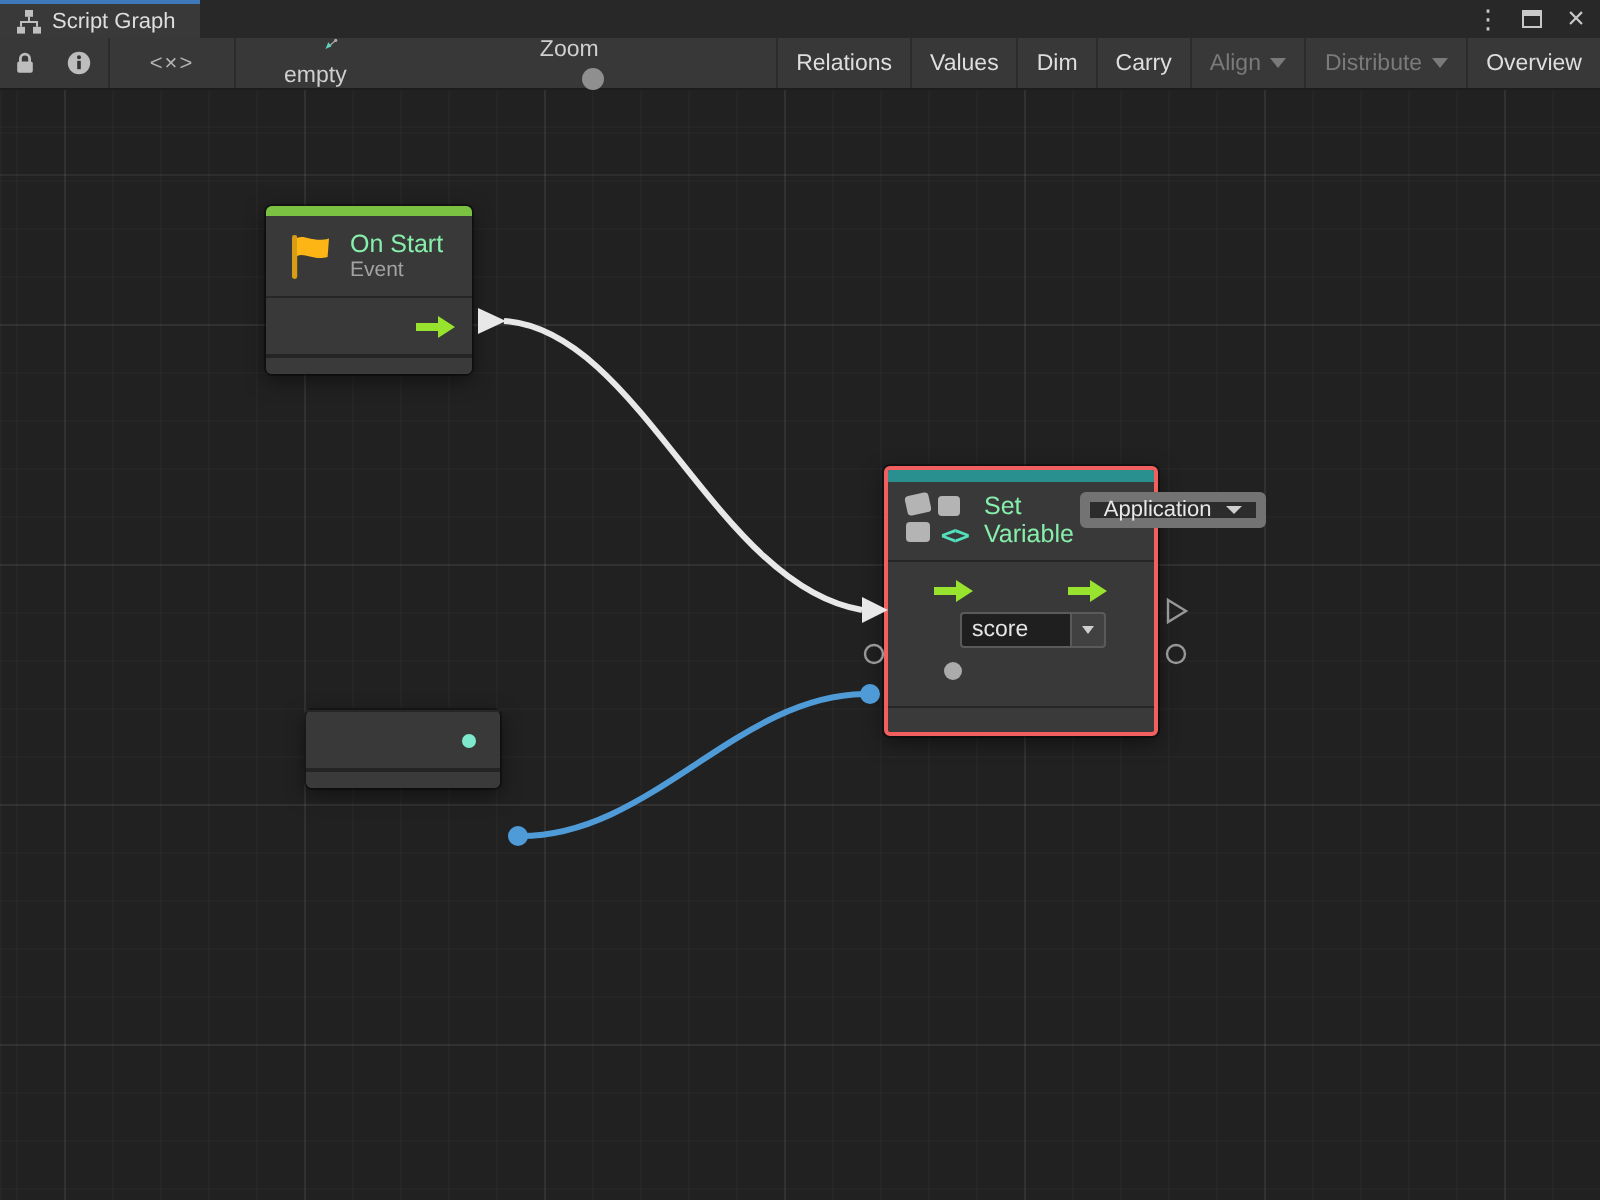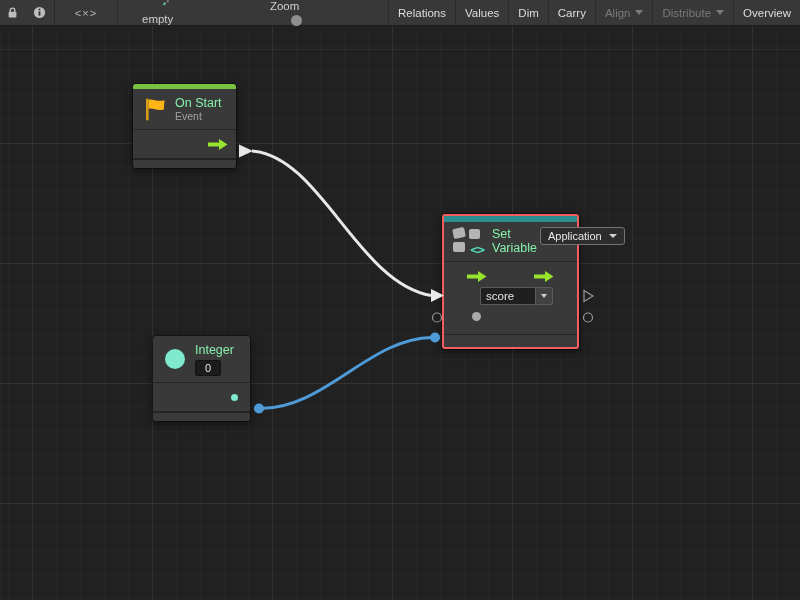--- a/index.html
+++ b/index.html
@@ -79,41 +79,59 @@
   .node-setvar .hdr { display:flex; padding:5px 8px 6px 8px; gap:8px; }
   .varicon { position:relative; width:32px; height:28px; flex:none; }
   .varicon .sq { position:absolute; background:#b4b4b4; border-radius:2px; }
   .varicon .sq1 { width:12px; height:10px; left:1px; top:1px; transform:rotate(-12deg); }
   .varicon .sq2 { width:11px; height:10px; left:17px; top:2px; }
   .varicon .sq3 { width:12px; height:10px; left:1px; top:15px; }
   .varicon .angles { position:absolute; right:0; bottom:-2px; color:#53e0bd; font-weight:bold;
                      font-size:13px; letter-spacing:-1px; font-family:"DejaVu Sans Mono",monospace; }
   .hdr-col { display:flex; flex-direction:row; gap:3px; }
   .scope-dd { display:flex; align-items:center; gap:7px; height:18px; padding:0 7px; background:#2c2c2c;
-              border:1px solid #737373; border-radius:3px; font-size:11px; color:#e8e8e8; width:max-content; }
+              border:5px solid #737373; border-radius:3px; font-size:11px; color:#e8e8e8; width:max-content; }
   .scope-dd .caret { border-top-width:4px; }
   .svrow { display:flex; align-items:center; height:20px; padding:0 23px; }
   .svports { padding:4px 0 8px 0; }
   .scorefield { display:flex; align-items:center; margin-left:8px; }
   .scorefield .txt { width:55px; height:18px; background:#1f1f1f; border:1px solid #5a5a5a;
                      border-right:none; border-radius:2px 0 0 2px; color:#e6e6e6; font-size:11.5px;
                      display:flex; align-items:center; padding-left:5px; }
   .scorefield .ddbtn { width:18px; height:18px; background:#414141; border:1px solid #5a5a5a;
                        border-radius:0 2px 2px 0; display:flex; align-items:center; justify-content:center; }
   .scorefield .caret { border-top-width:4px; border-left-width:3.5px; border-right-width:3.5px; }
   .node-setvar .nfooter { height:12px; }
 
   .arrow-svg { display:block; }
   .wires { position:absolute; inset:0; width:100%; height:100%; z-index:5; pointer-events:none; }
 </style>
 </head>
 <body>
 
 <div class="window">
 
+  <div class="tabbar">
+    <div class="tab">
+      <svg class="arrow-svg" width="13" height="12" viewBox="0 0 13 12">
+        <rect x="4.5" y="0" width="4" height="3.4" fill="#bfbfbf"></rect>
+        <rect x="0.5" y="8.4" width="4" height="3.4" fill="#bfbfbf"></rect>
+        <rect x="8.5" y="8.4" width="4" height="3.4" fill="#bfbfbf"></rect>
+        <path d="M6.5 3.4 V6 M2.5 8.4 V6 H10.5 V8.4" stroke="#bfbfbf" stroke-width="1" fill="none"></path>
+      </svg>
+      <span>Script Graph</span>
+    </div>
+    <div class="winctrl">
+      <span class="wbtn">⋮</span>
+      <span class="wbtn">
+          <span class="maxbox"></span>
+        </span>
+      <span class="wbtn" style="font-size:15px;">×</span>
+    </div>
+  </div>
 
   <div class="toolbar">
     <div class="tb-icon-btn" style="width:25px;">
       <svg class="arrow-svg" width="11" height="13" viewBox="0 0 11 13">
         <path d="M3.2 6 V4.4 a2.3 2.3 0 0 1 4.6 0 V6" stroke="#bdbdbd" stroke-width="1.4" fill="none"></path>
         <rect x="1.6" y="5.8" width="7.8" height="5.6" rx="1" fill="#bdbdbd"></rect>
       </svg>
     </div>
     <div class="tb-icon-btn" style="width:29px;">
       <svg class="arrow-svg" width="13" height="13" viewBox="0 0 13 13">
@@ -190,27 +208,20 @@
       <div class="portrow">
         <svg class="arrow-svg right" width="20" height="11" viewBox="0 0 20 11">
           <polygon points="0,3.5 11,3.5 11,0 19.5,5.5 11,11 11,7.5 0,7.5" fill="#97e32d"></polygon>
         </svg>
       </div>
       <div class="nsep2"></div>
       <div class="nfooter"></div>
     </div>
 
     <div class="node node-integer">
-      <div class="hdr">
-        <span class="int-circle"></span>
-        <div>
-          <div class="ttl">Integer</div>
-          <div class="valbox">0</div>
-        </div>
-      </div>
       <div class="nsep"></div>
       <div class="portrow">
         <span class="dot teal right"></span>
       </div>
       <div class="nsep2"></div>
       <div class="nfooter"></div>
     </div>
 
     <div class="node node-setvar">
       <div class="strip"></div>

